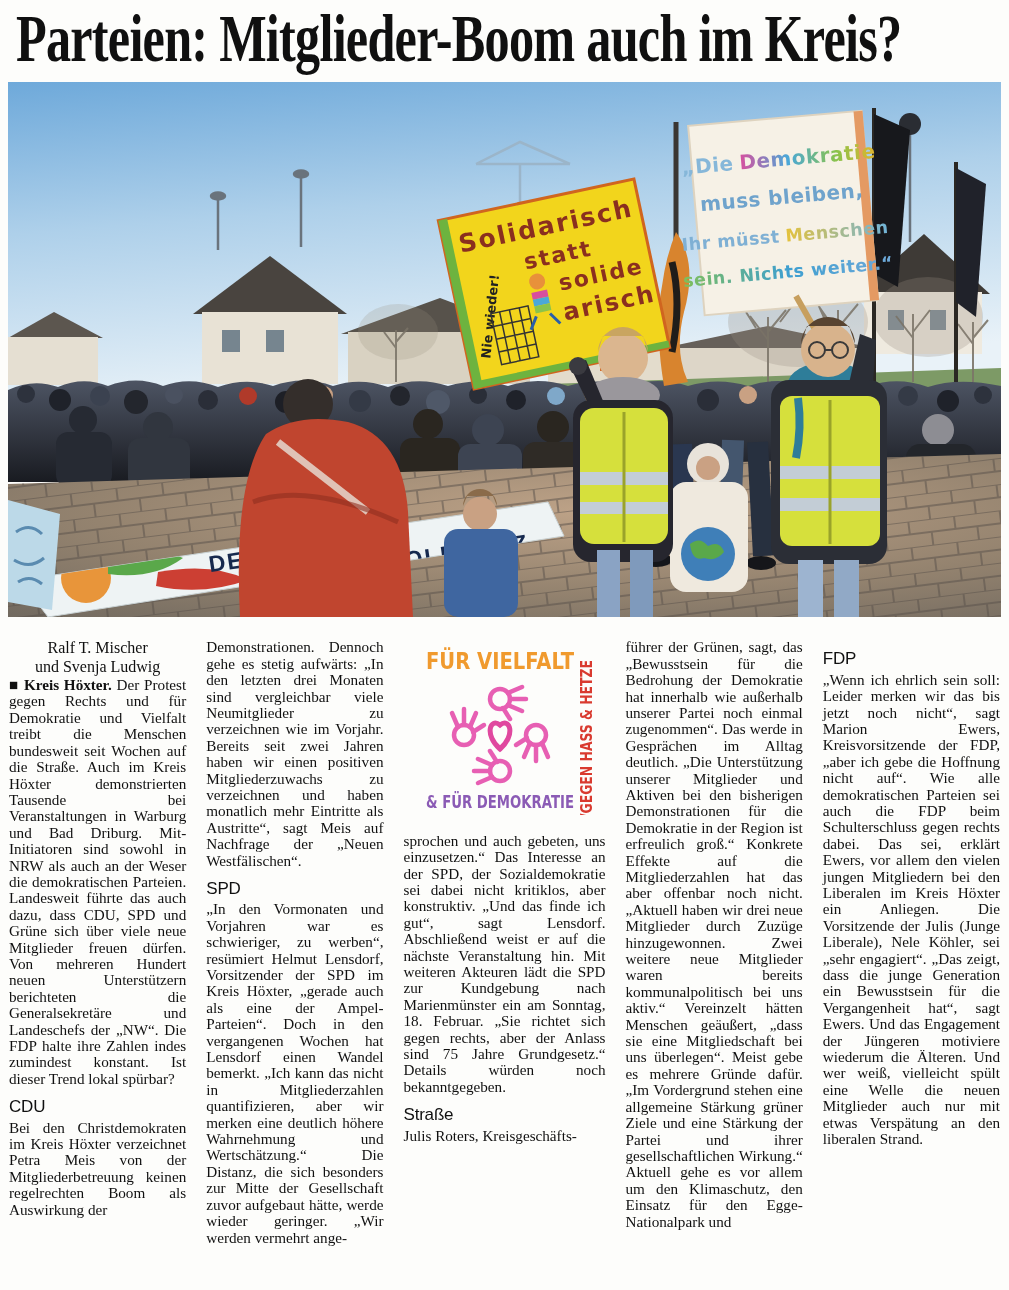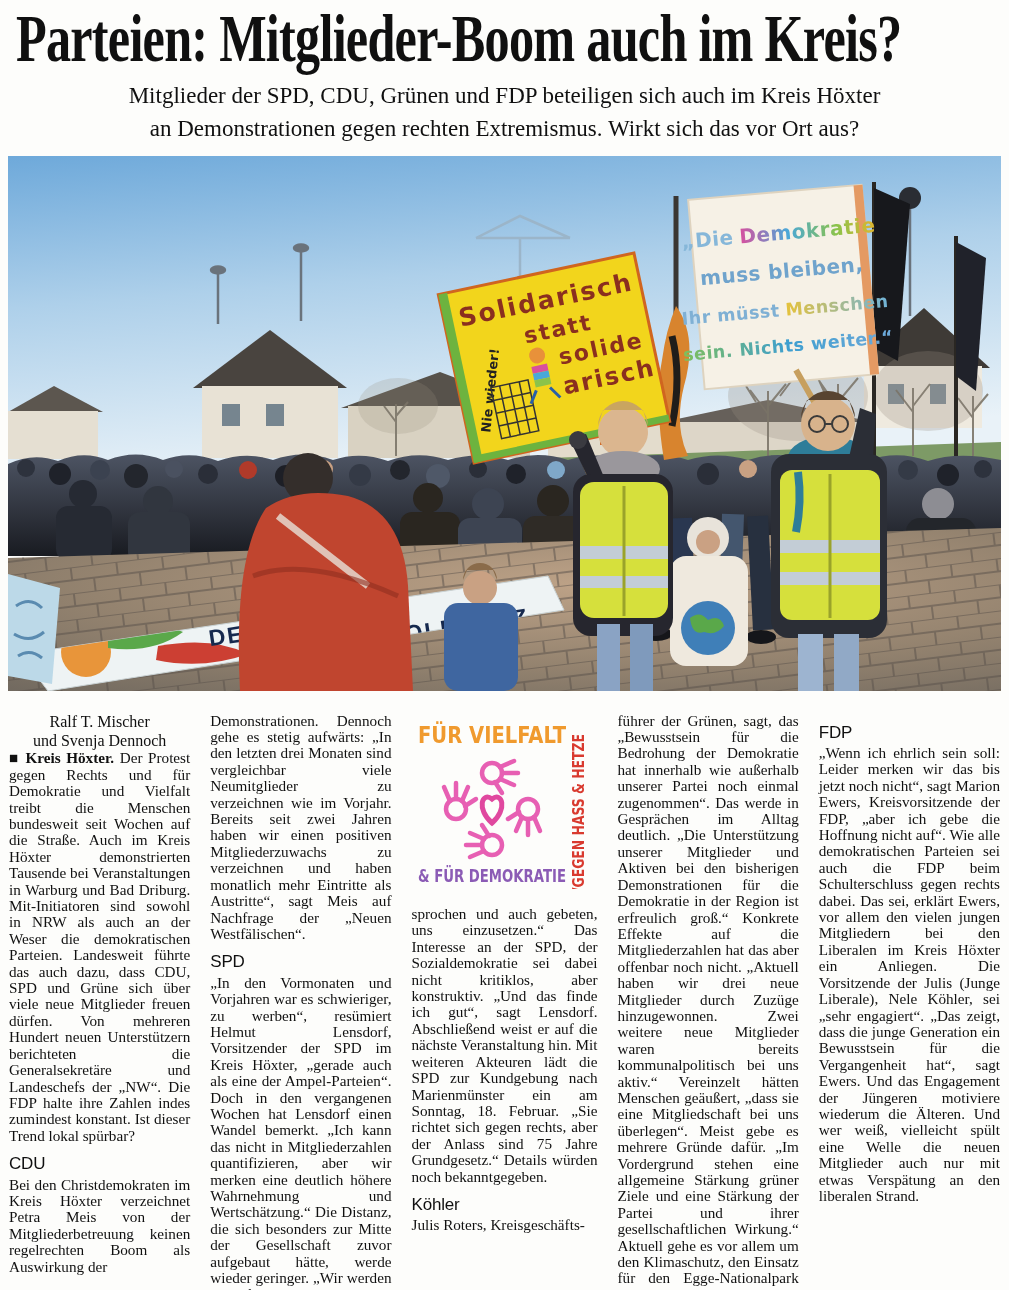--- a/index.html
+++ b/index.html
@@ -31,33 +31,29 @@
     font-size:15.2px;line-height:1.08;text-align:justify;
     hyphens:auto;-webkit-hyphens:auto;
   }
   .article p{margin:0;}
   .byline{font-weight:normal;font-size:16px;line-height:1.18;text-align:center;margin-bottom:20px;}
   .sec-head{
     font-family:"Liberation Sans", sans-serif;font-weight:normal;font-size:17px;
     margin:11px 0 3px 0;text-align:left;letter-spacing:-0.2px;
   }
   .leadin{font-weight:bold;}
-  .logo-box{margin:4px 2px 14px 2px;}
+  .logo-box{margin:4px 2px 14px 18px;}
 </style>
 </head>
 <body>
 
 <div class="page">
 
   <h1 class="headline">Parteien: Mitglieder-Boom auch im Kreis?</h1>
 
-  <div class="subhead">
-    <div>Mitglieder der SPD, CDU, Grünen und FDP beteiligen sich auch im Kreis Höxter</div>
-    <div>an Demonstrationen gegen rechten Extremismus. Wirkt sich das vor Ort aus?</div>
-  </div>
 
   <div class="photo-wrap">
     <svg width="993" height="535" viewBox="0 0 993 535" xmlns="http://www.w3.org/2000/svg">
       <defs>
         <linearGradient id="sky" x1="0" y1="0" x2="0.25" y2="1">
           <stop offset="0" stop-color="#6ea9da"></stop>
           <stop offset="0.45" stop-color="#aed0ea"></stop>
           <stop offset="1" stop-color="#e9f2f8"></stop>
         </linearGradient>
         <radialGradient id="pave" cx="0.58" cy="0.35" r="0.9">
@@ -322,21 +318,21 @@
       </g>
     </svg>
   </div>
 
 
   <div class="article">
 
     <div class="col">
       <p class="byline">
         <span>Ralf T. Mischer</span><br>
-        <span>und Svenja Dennoch</span>
+        <span>und Svenja Ludwig</span>
       </p>
       <p><span class="leadin">■ </span><span class="leadin">Kreis Höxter.</span> <span>Der Protest gegen Rechts und für Demokratie und Vielfalt treibt die Menschen bundesweit seit Wochen auf die Straße. Auch im Kreis Höxter demonstrierten Tausende bei Veranstaltungen in Warburg und Bad Driburg. Mit-Initiatoren sind sowohl in NRW als auch an der Weser die demokratischen Parteien. Landesweit führte das auch dazu, dass CDU, SPD und Grüne sich über viele neue Mitglieder freuen dürfen. Von mehreren Hundert neuen Unterstützern berichteten die Generalsekretäre und Landeschefs der „NW“. Die FDP halte ihre Zahlen indes zumindest konstant. Ist dieser Trend lokal spürbar?</span></p>
       <h3 class="sec-head">CDU</h3>
       <p>Bei den Christdemokraten im Kreis Höxter verzeichnet Petra Meis von der Mitgliederbetreuung keinen regelrechten Boom als Auswirkung der</p>
     </div>
 
     <div class="col">
       <p>Demonstrationen. Dennoch gehe es stetig aufwärts: „In den letzten drei Monaten sind vergleichbar viele Neumitglieder zu verzeichnen wie im Vorjahr. Bereits seit zwei Jahren haben wir einen positiven Mitgliederzuwachs zu verzeichnen und haben monatlich mehr Eintritte als Austritte“, sagt Meis auf Nachfrage der „Neuen Westfälischen“.</p>
       <h3 class="sec-head">SPD</h3>
       <p>„In den Vormonaten und Vorjahren war es schwieriger, zu werben“, resümiert Helmut Lensdorf, Vorsitzender der SPD im Kreis Höxter, „gerade auch als eine der Ampel-Parteien“. Doch in den vergangenen Wochen hat Lensdorf einen Wandel bemerkt. „Ich kann das nicht in Mitgliederzahlen quantifizieren, aber wir merken eine deutlich höhere Wahrnehmung und Wertschätzung.“ Die Distanz, die sich besonders zur Mitte der Gesellschaft zuvor aufgebaut hätte, werde wieder geringer. „Wir werden vermehrt ange-</p>
@@ -377,21 +373,21 @@
                   <line x1="10" y1="0" x2="26" y2="0"></line>
                   <line x1="8" y1="6" x2="22" y2="12"></line>
                   <line x1="3" y1="9" x2="10" y2="20"></line>
                 </g>
             </g>
             <path d="M78,106 C62,92 68,74 78,82 C88,74 94,92 78,106 Z" stroke="#e0489f" stroke-width="5"></path>
           </g>
         </svg>
       </div>
       <p>sprochen und auch gebeten, uns einzusetzen.“ Das Interesse an der SPD, der Sozialdemokratie sei dabei nicht kritiklos, aber konstruktiv. „Und das finde ich gut“, sagt Lensdorf. Abschließend weist er auf die nächste Veranstaltung hin. Mit weiteren Akteuren lädt die SPD zur Kundgebung nach Marienmünster ein am Sonntag, 18. Februar. „Sie richtet sich gegen rechts, aber der Anlass sind 75 Jahre Grundgesetz.“ Details würden noch bekanntgegeben.</p>
-      <h3 class="sec-head">Köhler</h3>
+      <h3 class="sec-head">Straße</h3>
       <p>Julis Roters, Kreisgeschäfts-</p>
     </div>
 
     <div class="col">
       <p>führer der Grünen, sagt, das „Bewusstsein für die Bedrohung der Demokratie hat innerhalb wie außerhalb unserer Partei noch einmal zugenommen“. Das werde in Gesprächen im Alltag deutlich. „Die Unterstützung unserer Mitglieder und Aktiven bei den bisherigen Demonstrationen für die Demokratie in der Region ist erfreulich groß.“ Konkrete Effekte auf die Mitgliederzahlen hat das aber offenbar noch nicht. „Aktuell haben wir drei neue Mitglieder durch Zuzüge hinzugewonnen. Zwei weitere neue Mitglieder waren bereits kommunalpolitisch bei uns aktiv.“ Vereinzelt hätten Menschen geäußert, „dass sie eine Mitgliedschaft bei uns überlegen“. Meist gebe es mehrere Gründe dafür. „Im Vordergrund stehen eine allgemeine Stärkung grüner Ziele und eine Stärkung der Partei und ihrer gesellschaftlichen Wirkung.“ Aktuell gehe es vor allem um den Klimaschutz, den Einsatz für den Egge-Nationalpark und</p>
     </div>
 
     <div class="col">
       <h3 class="sec-head">FDP</h3>
       <p>„Wenn ich ehrlich sein soll: Leider merken wir das bis jetzt noch nicht“, sagt Marion Ewers, Kreisvorsitzende der FDP, „aber ich gebe die Hoffnung nicht auf“. Wie alle demokratischen Parteien sei auch die FDP beim Schulterschluss gegen rechts dabei. Das sei, erklärt Ewers, vor allem den vielen jungen Mitgliedern bei den Liberalen im Kreis Höxter ein Anliegen. Die Vorsitzende der Julis (Junge Liberale), Nele Köhler, sei „sehr engagiert“. „Das zeigt, dass die junge Generation ein Bewusstsein für die Vergangenheit hat“, sagt Ewers. Und das Engagement der Jüngeren motiviere wiederum die Älteren. Und wer weiß, vielleicht spült eine Welle die neuen Mitglieder auch nur mit etwas Verspätung an den liberalen Strand.</p>

